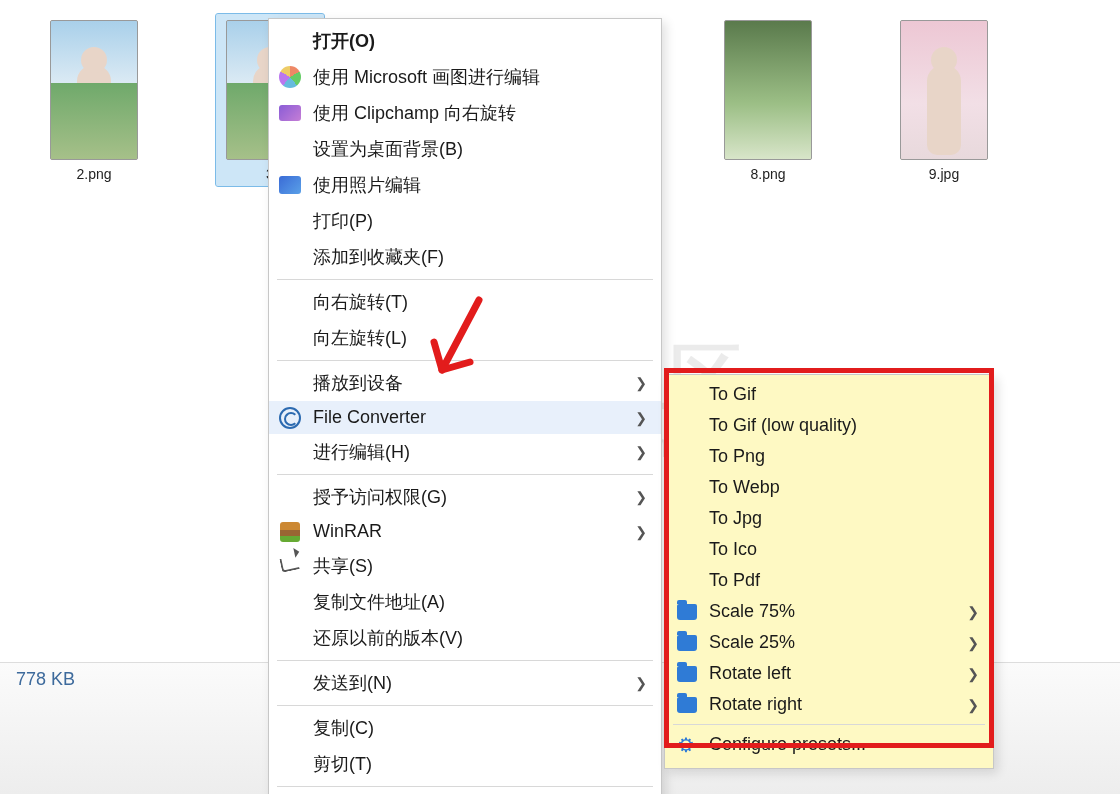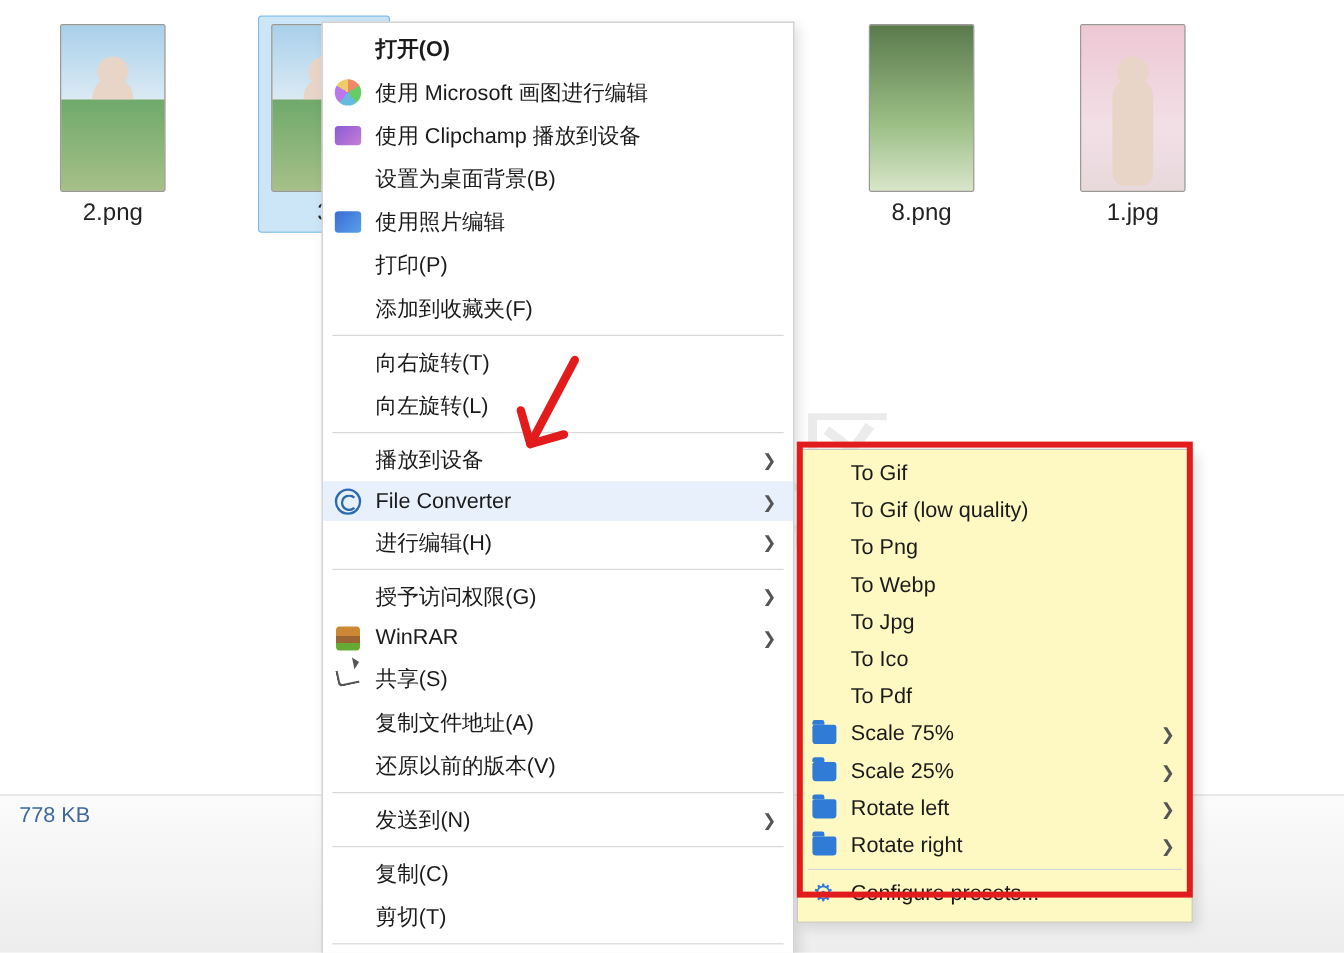--- a/index.html
+++ b/index.html
@@ -87,21 +87,21 @@
   }
   .thumb.pot::after{
     content:"";
     position:absolute; left:20%; top:18%;
     width:60%; height:60%;
     background: radial-gradient(ellipse at 30% 30%, #d8a85a, #a4772e);
     border-radius: 40% 45% 42% 40%;
   }
   .file-label {
     margin-top: 6px;
-    font-size: 20px;
+    font-size: 14px;
     color: #222;
   }
 
   
   .watermark {
     position: absolute;
     left: 250px; top: 330px;
     width: 620px;
     text-align: center;
     pointer-events: none;
@@ -303,21 +303,21 @@
   <div class="file-item">
     <div class="thumb tree">
         <div class="fig"></div>
       </div>
     <div class="file-label">8.png</div>
   </div>
   <div class="file-item">
     <div class="thumb pink">
         <div class="fig"></div>
       </div>
-    <div class="file-label">1.jpg</div>
+    <div class="file-label">9.jpg</div>
   </div>
 </div>
 
 <div class="statusbar">
   <span>778 KB</span>
 </div>
 
 <div class="menu">
   <div class="menu-row bold">
       <span>打开(O)</span>
@@ -325,21 +325,21 @@
   <div class="menu-row">
     <span class="ico">
         <span class="ico-paint"></span>
       </span>
     <span>使用 Microsoft 画图进行编辑</span>
   </div>
   <div class="menu-row">
     <span class="ico">
         <span class="ico-clip"></span>
       </span>
-    <span>使用 Clipchamp 播放到设备</span>
+    <span>使用 Clipchamp 向右旋转</span>
   </div>
   <div class="menu-row">
       <span>设置为桌面背景(B)</span>
     </div>
   <div class="menu-row">
     <span class="ico">
         <span class="ico-photo"></span>
       </span>
     <span>使用照片编辑</span>
   </div>

